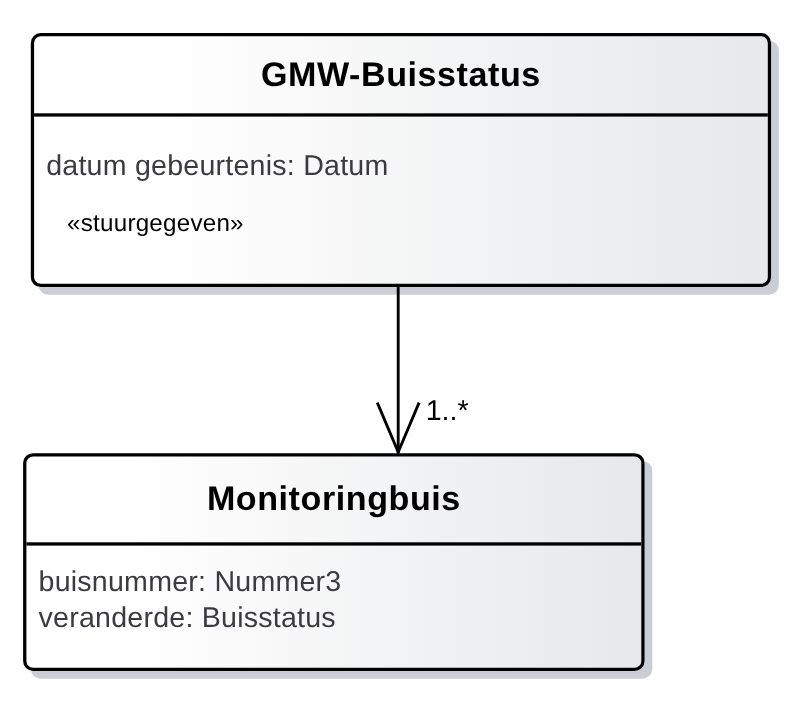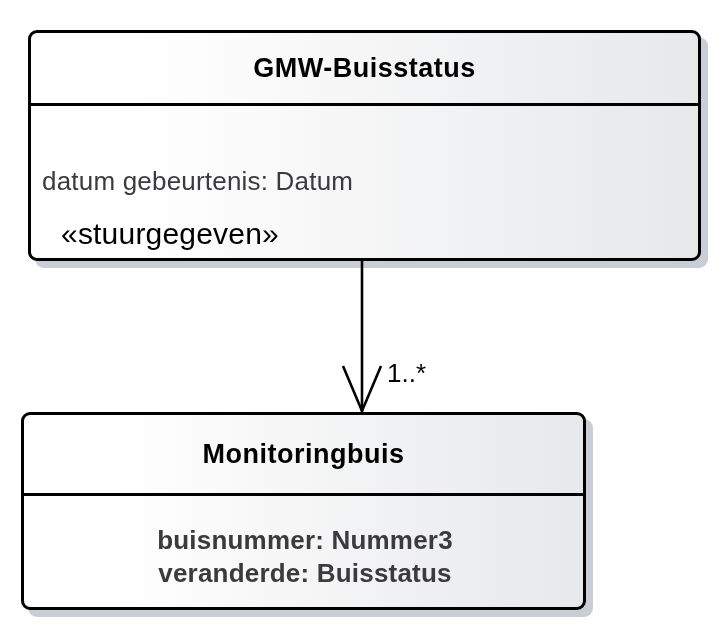--- a/index.html
+++ b/index.html
@@ -21,53 +21,53 @@
     border: 3px solid #000000;
     border-radius: 9px;
     background: linear-gradient(90deg, #ffffff 0%, #ffffff 16%, #e7e8ea 100%);
     box-shadow: 7px 7px 0 #c9cdd6;
   }
   .class-header {
     display: flex;
     align-items: center;
     justify-content: center;
     font-weight: bold;
-    font-size: 27px;
+    font-size: 31px;
     letter-spacing: 0.5px;
     color: #000000;
   }
   .class-body {
     border-top: 3px solid #000000;
     padding-left: 11px;
     padding-right: 8px;
   }
   .attr-line {
     font-size: 26px;
     letter-spacing: 0.2px;
     line-height: 30px;
     color: #3b3b3f;
     white-space: nowrap;
   }
   .stereotype-line {
-    font-size: 30px;
+    font-size: 22px;
     letter-spacing: 0.2px;
     line-height: 30px;
     color: #000000;
     margin-left: 19px;
     white-space: nowrap;
   }
   .box-gmw { left: 28px; top: 30px; width: 673px; height: 231px; }
   .box-gmw .class-header { height: 70px; }
-  .box-gmw .attr-first { padding-top: 29px; margin-top: 31px; }
+  .box-gmw .attr-first { padding-top: 29px; }
   .box-gmw .stereotype-line { margin-top: 23px; }
   .box-gmw .attr-after-stereotype { margin-top: 4px; }
 
-  .box-monitoring { left: 21px; top: 412px; width: 565px; height: 198px; text-align: center; }
+  .box-monitoring { left: 21px; top: 412px; width: 565px; height: 198px; }
   .box-monitoring .class-header { height: 78px; }
-  .box-monitoring .class-body { padding-top: 28px; font-weight: bold; }
+  .box-monitoring .class-body { padding-top: 16px; }
   .box-monitoring .attr-line { line-height: 33px; }
 
   .connector-svg {
     position: absolute;
     left: 330px;
     top: 258px;
     width: 120px;
     height: 158px;
   }
   .multiplicity-label {

